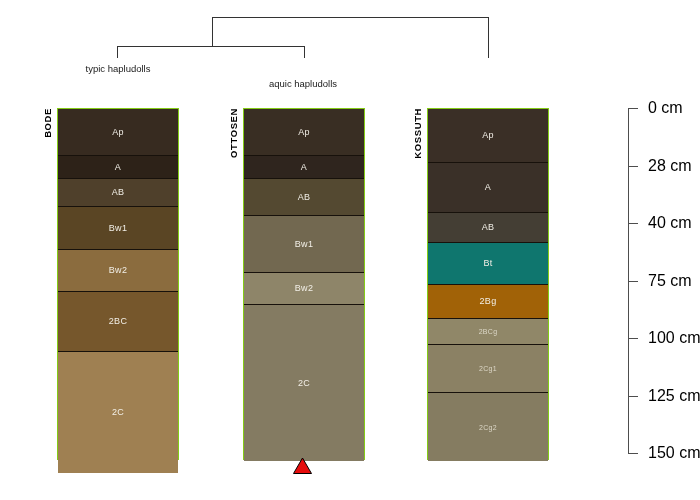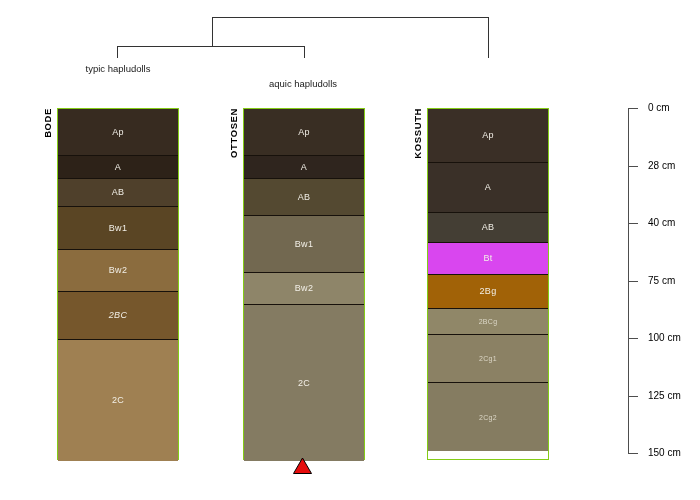--- a/index.html
+++ b/index.html
@@ -24,21 +24,21 @@
   }
   .horizon-label.small{font-size:7px;color:#ddd8c8;}
   .profile-id{
     position:absolute;white-space:nowrap;font-size:9.5px;font-weight:bold;color:#000;
     letter-spacing:.6px;line-height:11px;
     transform:rotate(-90deg) translateX(-100%);transform-origin:0 0;
   }
   .axis-line{position:absolute;width:1px;background:#4d4d4d;}
   .axis-tick{position:absolute;height:1px;background:#4d4d4d;}
   .axis-tick-label{
-    position:absolute;font-size:10px;color:#000;white-space:nowrap;line-height:12px;
+    position:absolute;font-size:16px;color:#000;white-space:nowrap;line-height:12px;
   }
   svg{position:absolute;left:0;top:0;}
 </style>
 </head>
 <body>
 
 <div id="plot">
 
   <svg width="700" height="100">
     <g stroke="#333333" stroke-width="1" fill="none" shape-rendering="crispEdges">
@@ -64,21 +64,21 @@
         </div>
         <div class="horizon" style="height: 28px; background: rgb(79, 64, 43);">
           <span class="horizon-label">AB</span>
         </div>
         <div class="horizon" style="height: 43px; background: rgb(90, 69, 36);">
           <span class="horizon-label">Bw1</span>
         </div>
         <div class="horizon" style="height: 42px; background: rgb(139, 108, 62);">
           <span class="horizon-label">Bw2</span>
         </div>
-        <div class="horizon" style="height: 48px; background: rgb(118, 87, 44); font-style: italic;">
+        <div class="horizon" style="height: 60px; background: rgb(118, 87, 44);">
           <span class="horizon-label">2BC</span>
         </div>
         <div class="horizon" style="height: 122px; background: rgb(159, 128, 82);">
           <span class="horizon-label">2C</span>
         </div>
       </div>
       <span class="profile-id" style="left: 42px; top: 108px;">BODE</span>
       <div class="profile-col" style="left: 243px; top: 108px; width: 122px; height: 352px;">
         <div class="horizon" style="height: 46px; background: rgb(57, 46, 35);">
           <span class="horizon-label">Ap</span>
@@ -103,21 +103,21 @@
       <div class="profile-col" style="left: 427px; top: 108px; width: 122px; height: 352px;">
         <div class="horizon" style="height: 53px; background: rgb(58, 47, 38);">
           <span class="horizon-label">Ap</span>
         </div>
         <div class="horizon" style="height: 50px; background: rgb(58, 48, 40);">
           <span class="horizon-label">A</span>
         </div>
         <div class="horizon" style="height: 30px; background: rgb(68, 62, 52);">
           <span class="horizon-label">AB</span>
         </div>
-        <div class="horizon" style="height: 32px; background: #d946ef; text-align: center;">
+        <div class="horizon" style="height: 42px; background: #0f766e; text-align: center;">
           <span class="horizon-label">Bt</span>
         </div>
         <div class="horizon" style="height: 34px; background: #a16207;">
           <span class="horizon-label">2Bg</span>
         </div>
         <div class="horizon" style="height: 26px; background: rgb(144, 135, 104);">
           <span class="horizon-label small">2BCg</span>
         </div>
         <div class="horizon" style="height: 48px; background: rgb(139, 129, 100);">
           <span class="horizon-label small">2Cg1</span>

